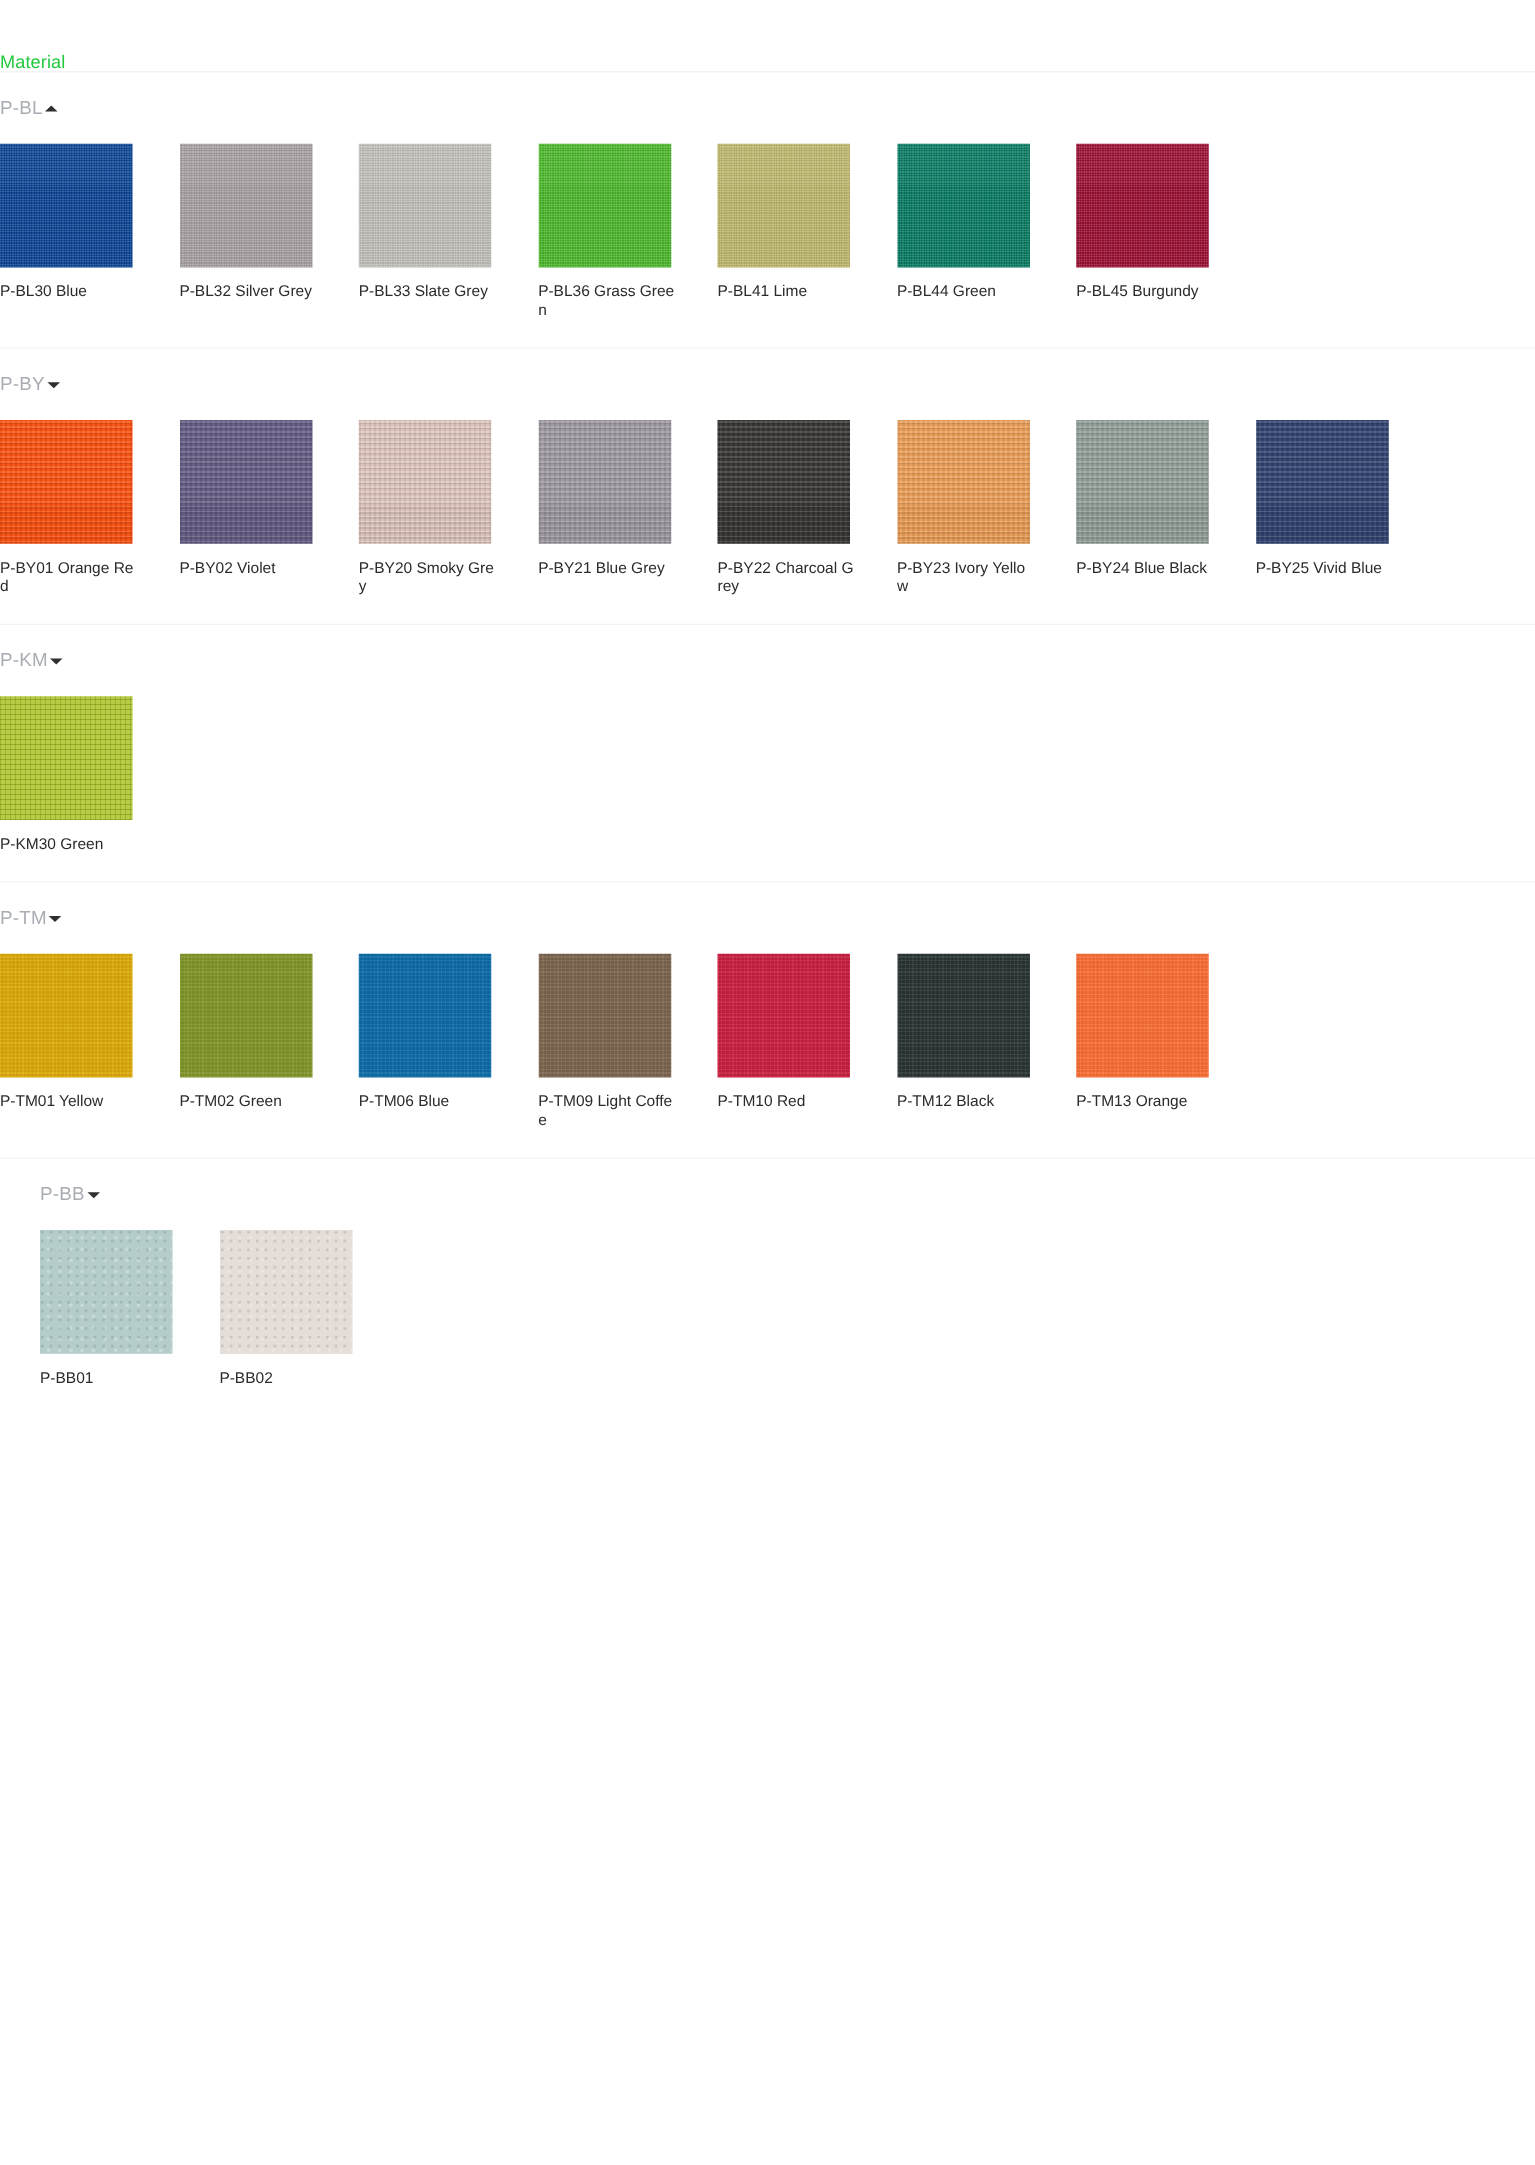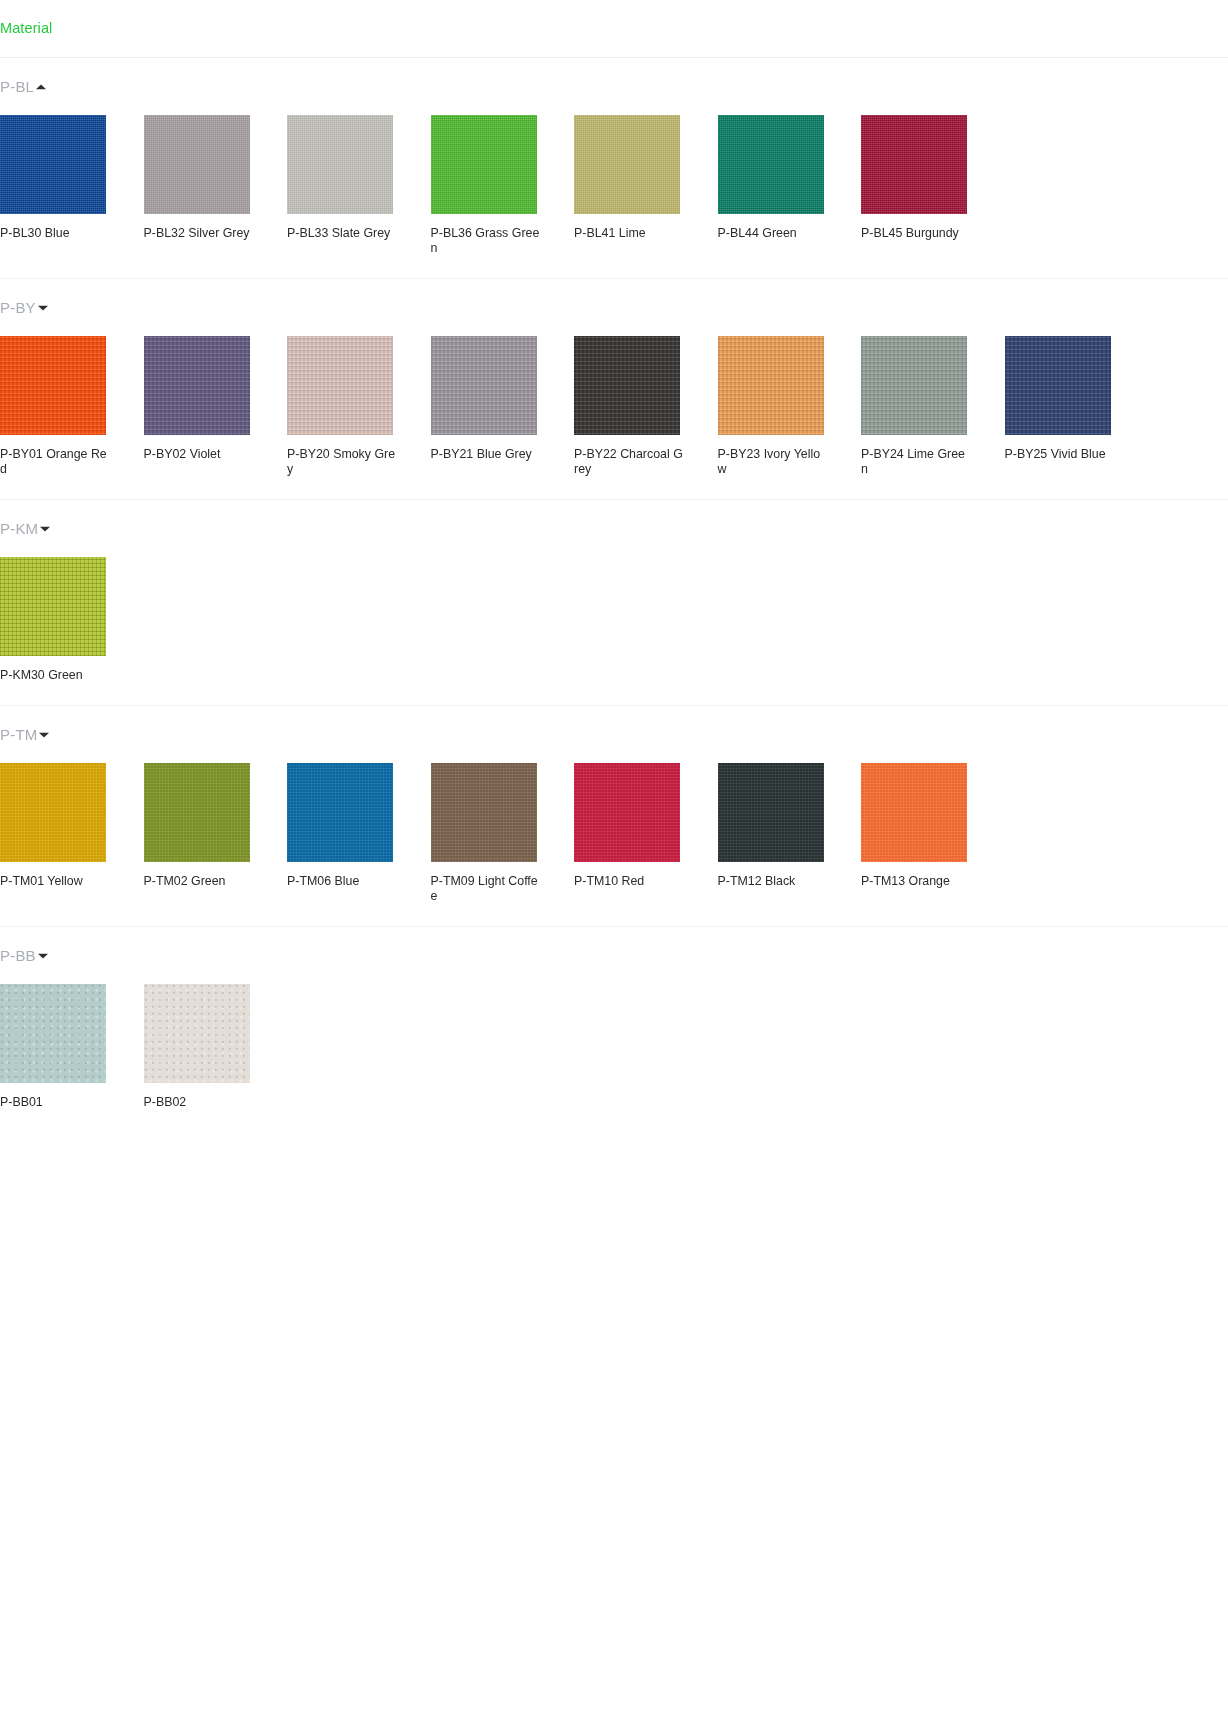--- a/index.html
+++ b/index.html
@@ -15,36 +15,36 @@
     position: relative;
     overflow-x: hidden;
   }
 
   
   .page-head {
     height: 58px;
     padding-left: 0px;
     border-bottom: 1px solid #f0f0f0;
     display: flex;
-    align-items: center;
+    align-items: flex-end;
   }
   .page-title {
     color: #22c93f;
     font-size: 14.5px;
     line-height: 1;
     padding-top: 0px;
     letter-spacing: 0.1px;
   }
 
   
   .group {
     border-bottom: 1px solid #f2f2f2;
     padding-bottom: 22px;
   }
-  .group:last-child { border-bottom: none; }
+  .group:last-child { border-bottom: none; margin-left: 32px; }
 
   .group-head {
     height: 57px;
     display: flex;
     align-items: center;
     padding-right: 120px;
   }
   .group-title {
     color: #a9adb3;
     font-size: 15px;
@@ -220,21 +220,21 @@
         <div class="cell">
           <div class="sw" style="background: rgb(240, 162, 90);">
             <div class="tex tex-rib"></div>
           </div>
           <div class="label">P-BY23 Ivory Yellow</div>
         </div>
         <div class="cell">
           <div class="sw" style="background: rgb(150, 163, 156);">
             <div class="tex tex-rib"></div>
           </div>
-          <div class="label">P-BY24 Lime Green</div>
+          <div class="label">P-BY24 Blue Black</div>
         </div>
         <div class="cell">
           <div class="sw" style="background: rgb(50, 69, 115);">
             <div class="tex tex-rib"></div>
           </div>
           <div class="label">P-BY25 Vivid Blue</div>
         </div>
       </div>
     </div>
     <div class="group">

